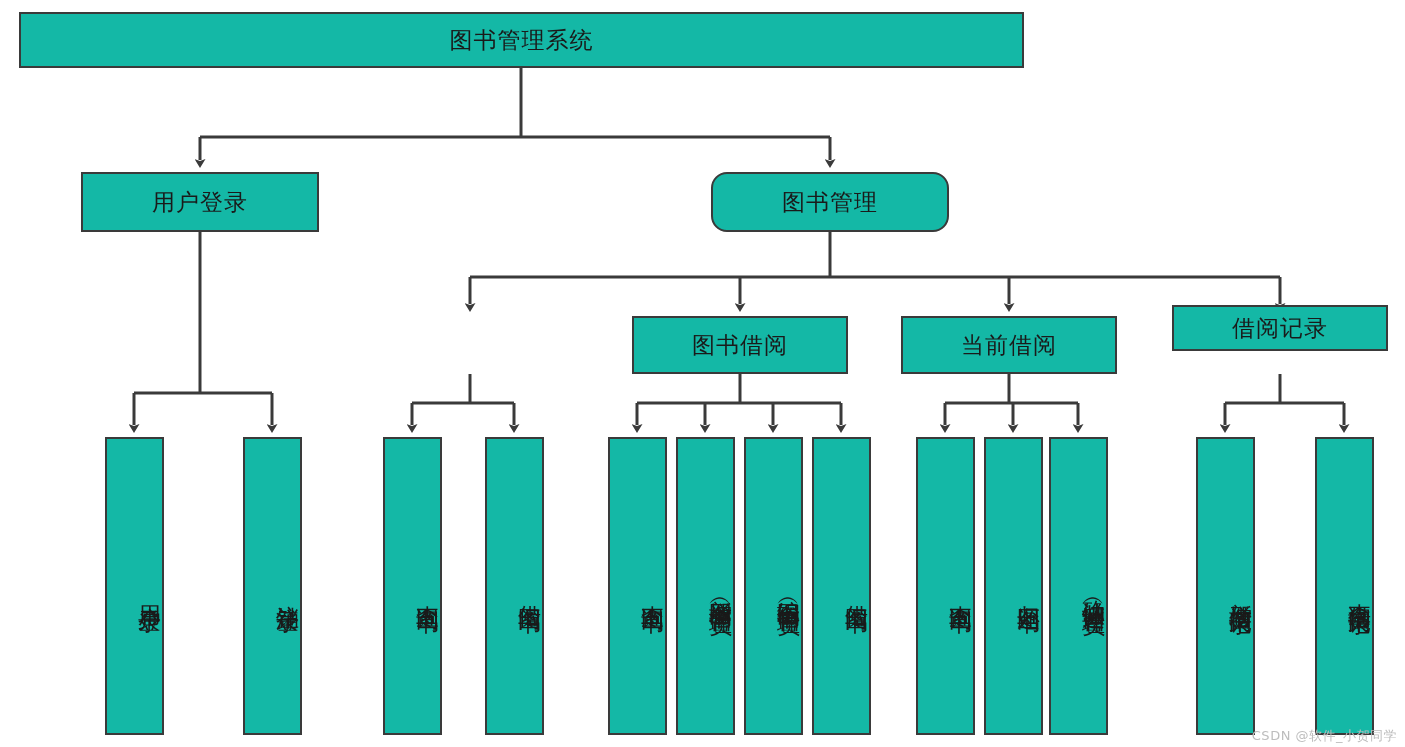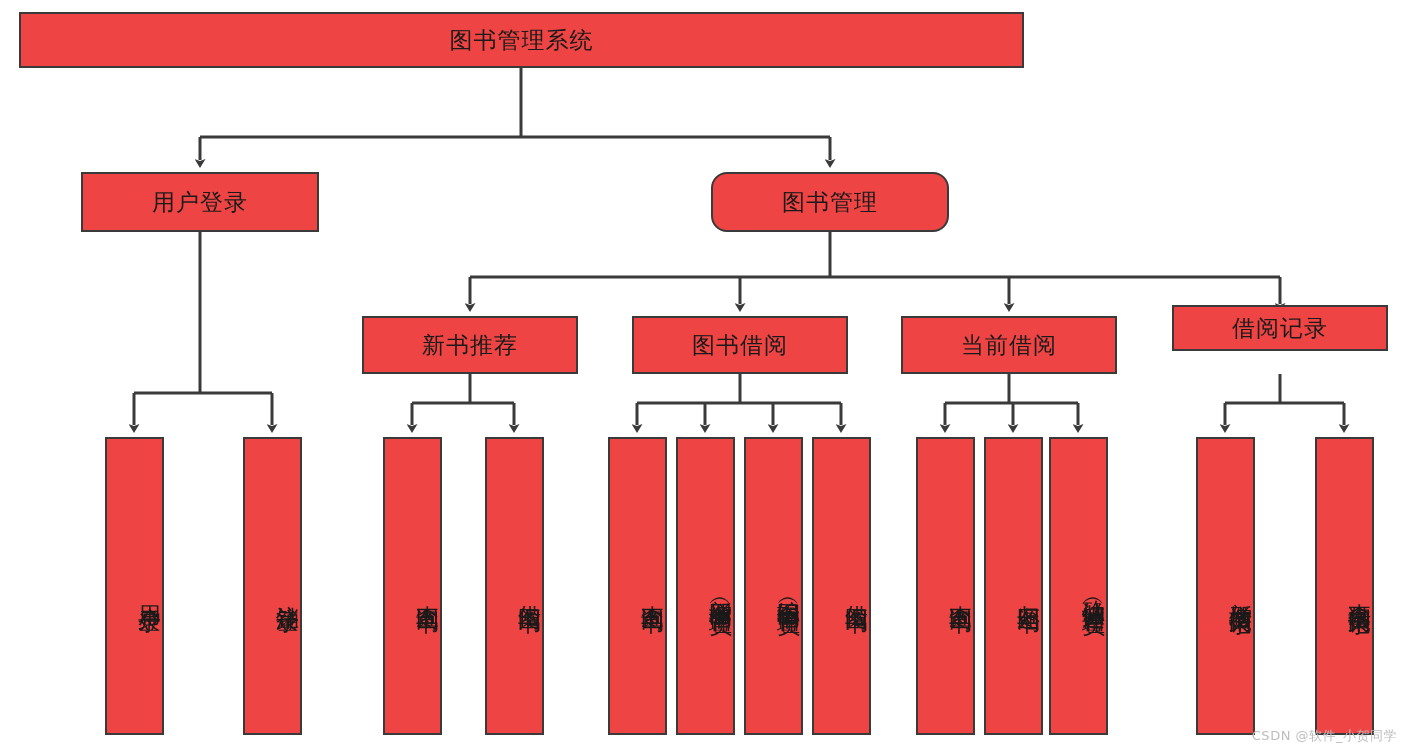--- a/index.html
+++ b/index.html
@@ -18,21 +18,21 @@
   svg#wires {
     position: absolute;
     left: 0; top: 0;
     width: 1405px;
     height: 747px;
     pointer-events: none;
   }
   .node {
     position: absolute;
     box-sizing: border-box;
-    background: #ef4444;
+    background: #14b8a6;
     border: 2.5px solid #3a3a3a;
     display: flex;
     align-items: center;
     justify-content: center;
     color: #1a1a1a;
   }
   .node.horiz {
     font-size: 23px;
     letter-spacing: 1px;
   }
@@ -115,21 +115,20 @@
       <path d="M1225,403 L1225,425" marker-end="url(#arrow)"></path>
       <path d="M1344,403 L1344,425" marker-end="url(#arrow)"></path>
     </g>
   </svg>
 
   <div class="node horiz" id="node-root" style="left: 19px; top: 12px; width: 1005px; height: 56px;">图书管理系统</div>
 
   <div class="node horiz" id="node-l1-0" style="left: 81px; top: 172px; width: 238px; height: 60px;">用户登录</div>
   <div class="node horiz" id="node-l1-1" style="left: 711px; top: 172px; width: 238px; height: 60px; border-radius: 16px;">图书管理</div>
 
-  <div class="node horiz" id="node-l2-0" style="left: 362px; top: 316px; width: 216px; height: 58px;">新书推荐</div>
   <div class="node horiz" id="node-l2-2" style="left: 901px; top: 316px; width: 216px; height: 58px;">当前借阅</div>
   <div class="node horiz" id="node-l2-1" style="left: 632px; top: 316px; width: 216px; height: 58px;">图书借阅</div>
   <div class="node horiz" id="node-l2-3" style="left: 1172px; top: 305px; width: 216px; height: 46px;">借阅记录</div>
 
   <div class="node vert" id="leaf-0" style="left: 105px; top: 437px; width: 59px; height: 298px;">
       <span>用户登录</span>
     </div>
   <div class="node vert" id="leaf-1" style="left: 243px; top: 437px; width: 59px; height: 298px;">
       <span>注销登录</span>
     </div>

